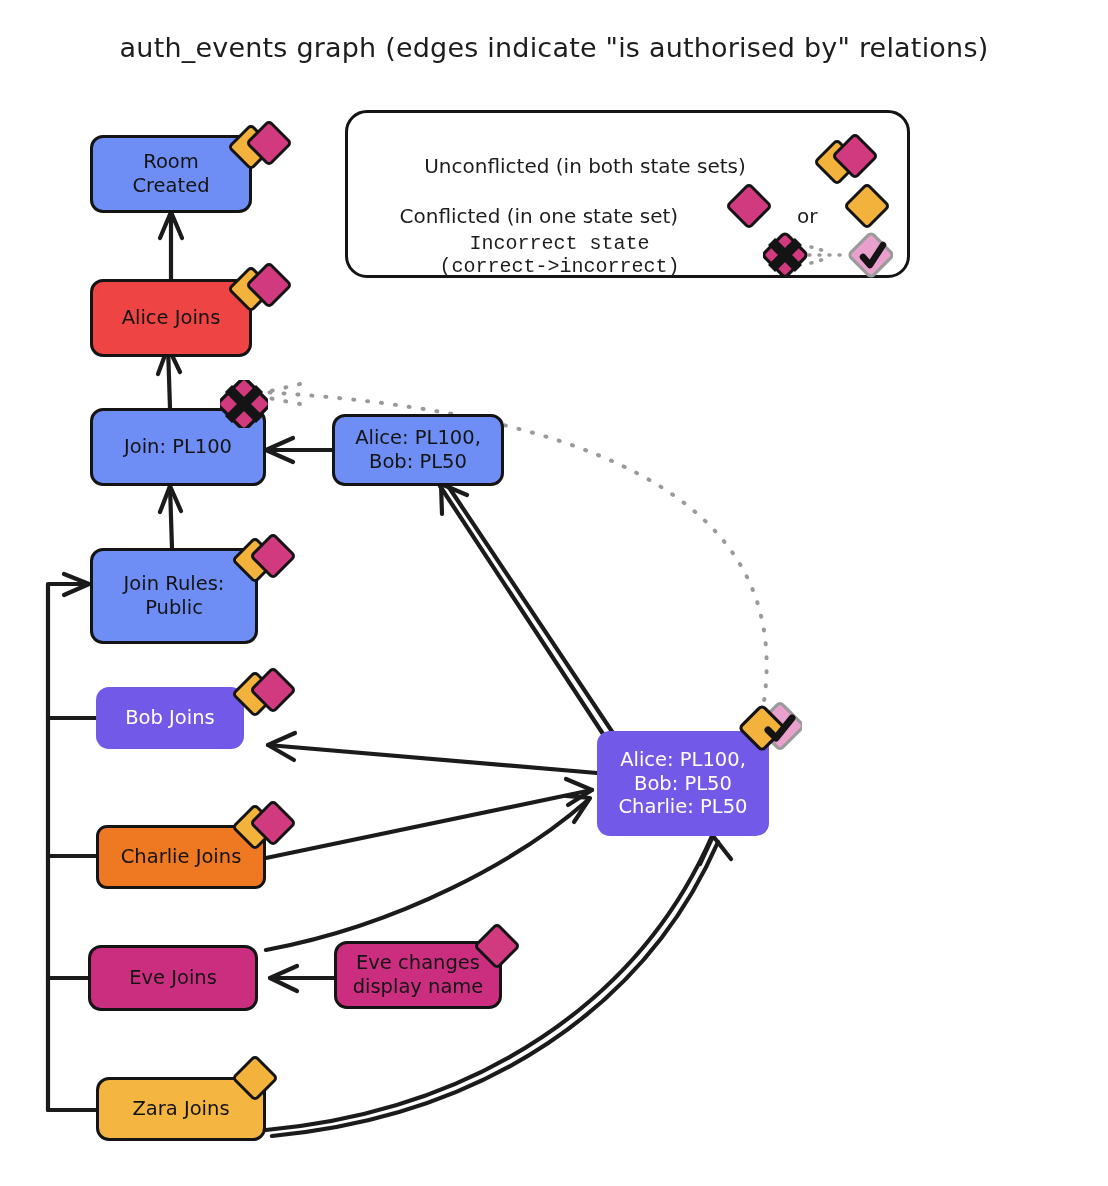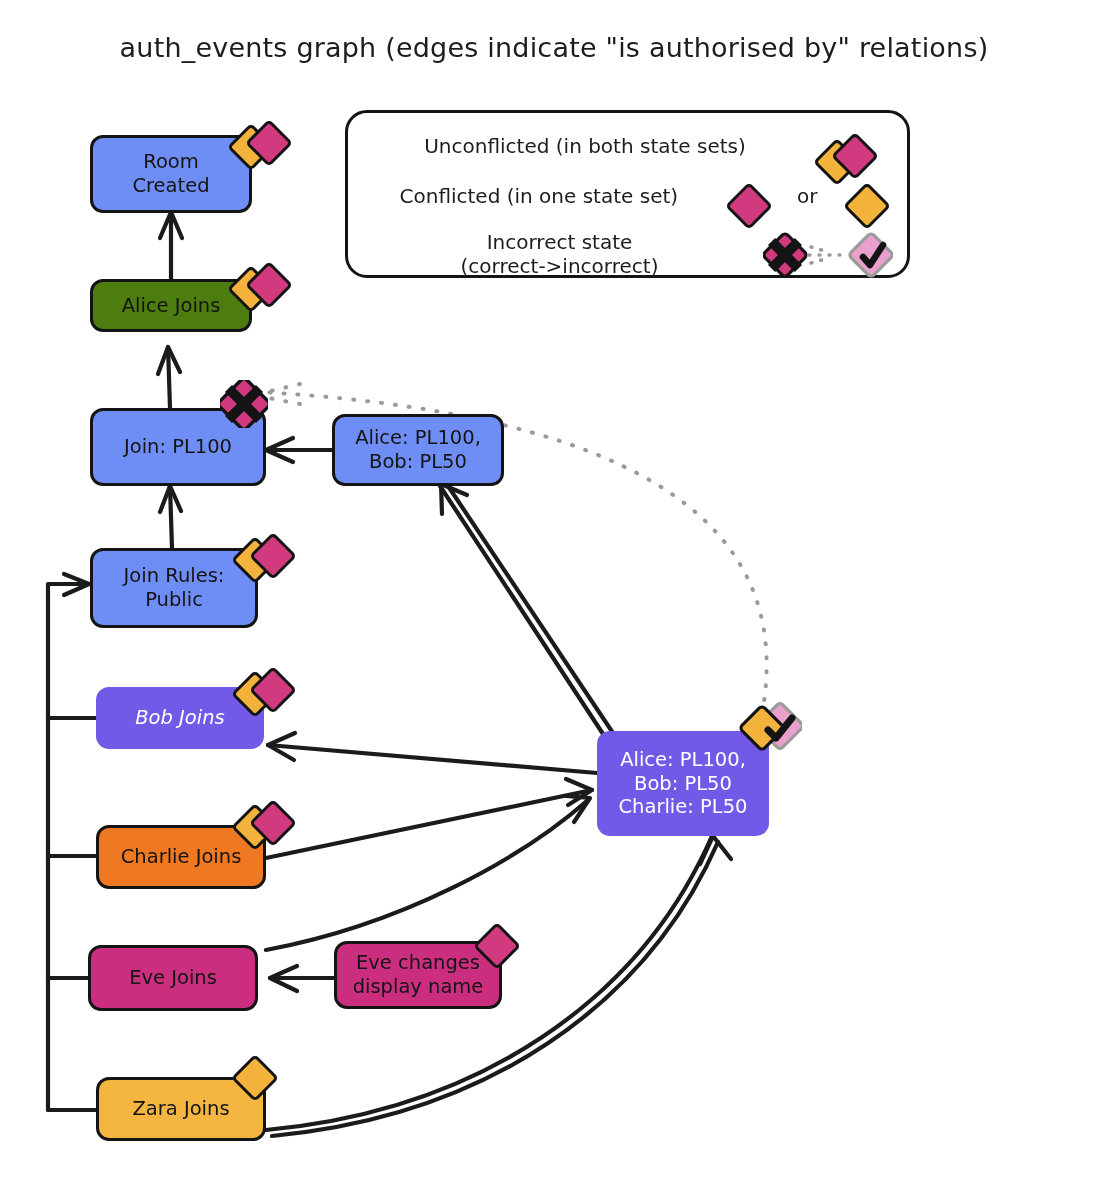--- a/index.html
+++ b/index.html
@@ -53,21 +53,21 @@
   }
   .dia.pink{background:#d13a7e;}
   .dia.yellow{background:#f2b23c;}
 
   
   .legend{
     position:absolute;left:345px;top:110px;width:565px;height:168px;
     border:3.4px solid #141414;border-radius:22px;background:#ffffff;
     box-sizing:border-box;z-index:8;
   }
-  .legend-row{position:absolute;display:flex;align-items:flex-start;gap:22px;}
+  .legend-row{position:absolute;display:flex;align-items:flex-end;gap:22px;}
   .legend-text{font-size:20px;color:#1d1d1d;white-space:pre-line;text-align:center;line-height:1.18;}
 </style>
 </head>
 <body>
 
 <div id="stage">
 
   <div class="title">auth_events graph (edges indicate "is authorised by" relations)</div>
 
   <svg class="edges" viewBox="0 0 1108 1186">
@@ -150,21 +150,21 @@
 
   <div class="node" style="left:90px;top:135px;width:162px;height:78px;background:#6f8ef5;">
     <span class="label">Room
 Created</span>
   </div>
   <div class="badge" style="left:234px;top:120px;width:60px;height:54px;">
     <div class="dia yellow" style="left:0px;top:10px;"></div>
     <div class="dia pink" style="left:18px;top:6px;"></div>
   </div>
 
-  <div class="node" style="left:90px;top:279px;width:162px;height:53px;background:#4d7c0f;">
+  <div class="node" style="left:90px;top:279px;width:162px;height:78px;background:#ef4444;">
     <span class="label">Alice Joins</span>
   </div>
   <div class="badge" style="left:234px;top:262px;width:60px;height:54px;">
     <div class="dia yellow" style="left:0px;top:10px;"></div>
     <div class="dia pink" style="left:18px;top:6px;"></div>
   </div>
 
   <div class="node" style="left:90px;top:408px;width:176px;height:78px;background:#6f8ef5;">
     <span class="label">Join: PL100</span>
   </div>
@@ -176,38 +176,38 @@
         <rect x="2" y="19" width="44" height="10" fill="#141414"></rect>
       </g>
     </svg>
   </div>
 
   <div class="node" style="left:332px;top:414px;width:172px;height:72px;background:#6f8ef5;">
     <span class="label">Alice: PL100,
 Bob: PL50</span>
   </div>
 
-  <div class="node" style="left:90px;top:548px;width:168px;height:80px;background:#6f8ef5;">
+  <div class="node" style="left:90px;top:548px;width:168px;height:96px;background:#6f8ef5;">
     <span class="label">Join Rules:
 Public</span>
   </div>
   <div class="badge" style="left:238px;top:533px;width:60px;height:54px;">
     <div class="dia yellow" style="left:0px;top:10px;"></div>
     <div class="dia pink" style="left:18px;top:6px;"></div>
   </div>
 
-  <div class="node noborder" style="left:96px;top:687px;width:168px;height:62px;background:#7359e8;color:#ffffff;font-style:italic;">
+  <div class="node noborder" style="left:96px;top:687px;width:148px;height:62px;background:#7359e8;color:#ffffff;">
     <span class="label">Bob Joins</span>
   </div>
   <div class="badge" style="left:238px;top:667px;width:60px;height:54px;">
     <div class="dia yellow" style="left:0px;top:10px;"></div>
     <div class="dia pink" style="left:18px;top:6px;"></div>
   </div>
 
-  <div class="node" style="left:96px;top:825px;width:170px;height:64px;background:#ef7822;">
+  <div class="node" style="left:96px;top:825px;width:170px;height:64px;background:#ef7822;border-radius:11px;">
     <span class="label">Charlie Joins</span>
   </div>
   <div class="badge" style="left:238px;top:800px;width:60px;height:54px;">
     <div class="dia yellow" style="left:0px;top:10px;"></div>
     <div class="dia pink" style="left:18px;top:6px;"></div>
   </div>
 
   <div class="node" style="left:88px;top:945px;width:170px;height:66px;background:#cc2e7f;">
     <span class="label">Eve Joins</span>
   </div>
@@ -258,21 +258,21 @@
       <div class="legend-text" style="width:370px;">Conflicted (in one state set)</div>
       <div style="position:relative;width:46px;height:44px;">
         <div class="dia pink" style="left:4px;top:4px;"></div>
       </div>
       <div class="legend-text" style="width:36px;">or</div>
       <div style="position:relative;width:46px;height:44px;">
         <div class="dia yellow" style="left:4px;top:4px;"></div>
       </div>
     </div>
 
-    <div class="legend-row" style="left:30px;top:118px;width:515px;height:48px;">
+    <div class="legend-row" style="left:30px;top:118px;width:515px;height:48px;font-family:Liberation Mono, monospace;">
       <div class="legend-text" style="width:370px;">Incorrect state
 (correct-&gt;incorrect)</div>
       <div style="position:relative;width:130px;height:48px;">
         <svg width="130" height="48" viewBox="0 0 130 48">
           <g transform="rotate(45 22 24)">
             <rect x="6" y="8" width="32" height="32" rx="4" fill="#d13a7e" stroke="#141414" stroke-width="3.2"></rect>
             <rect x="17" y="5" width="10" height="38" fill="#141414"></rect>
             <rect x="3" y="19" width="38" height="10" fill="#141414"></rect>
           </g>
           <g stroke="#9a9a9a" stroke-width="3.5" stroke-linecap="round" fill="none" stroke-dasharray="1 9">

